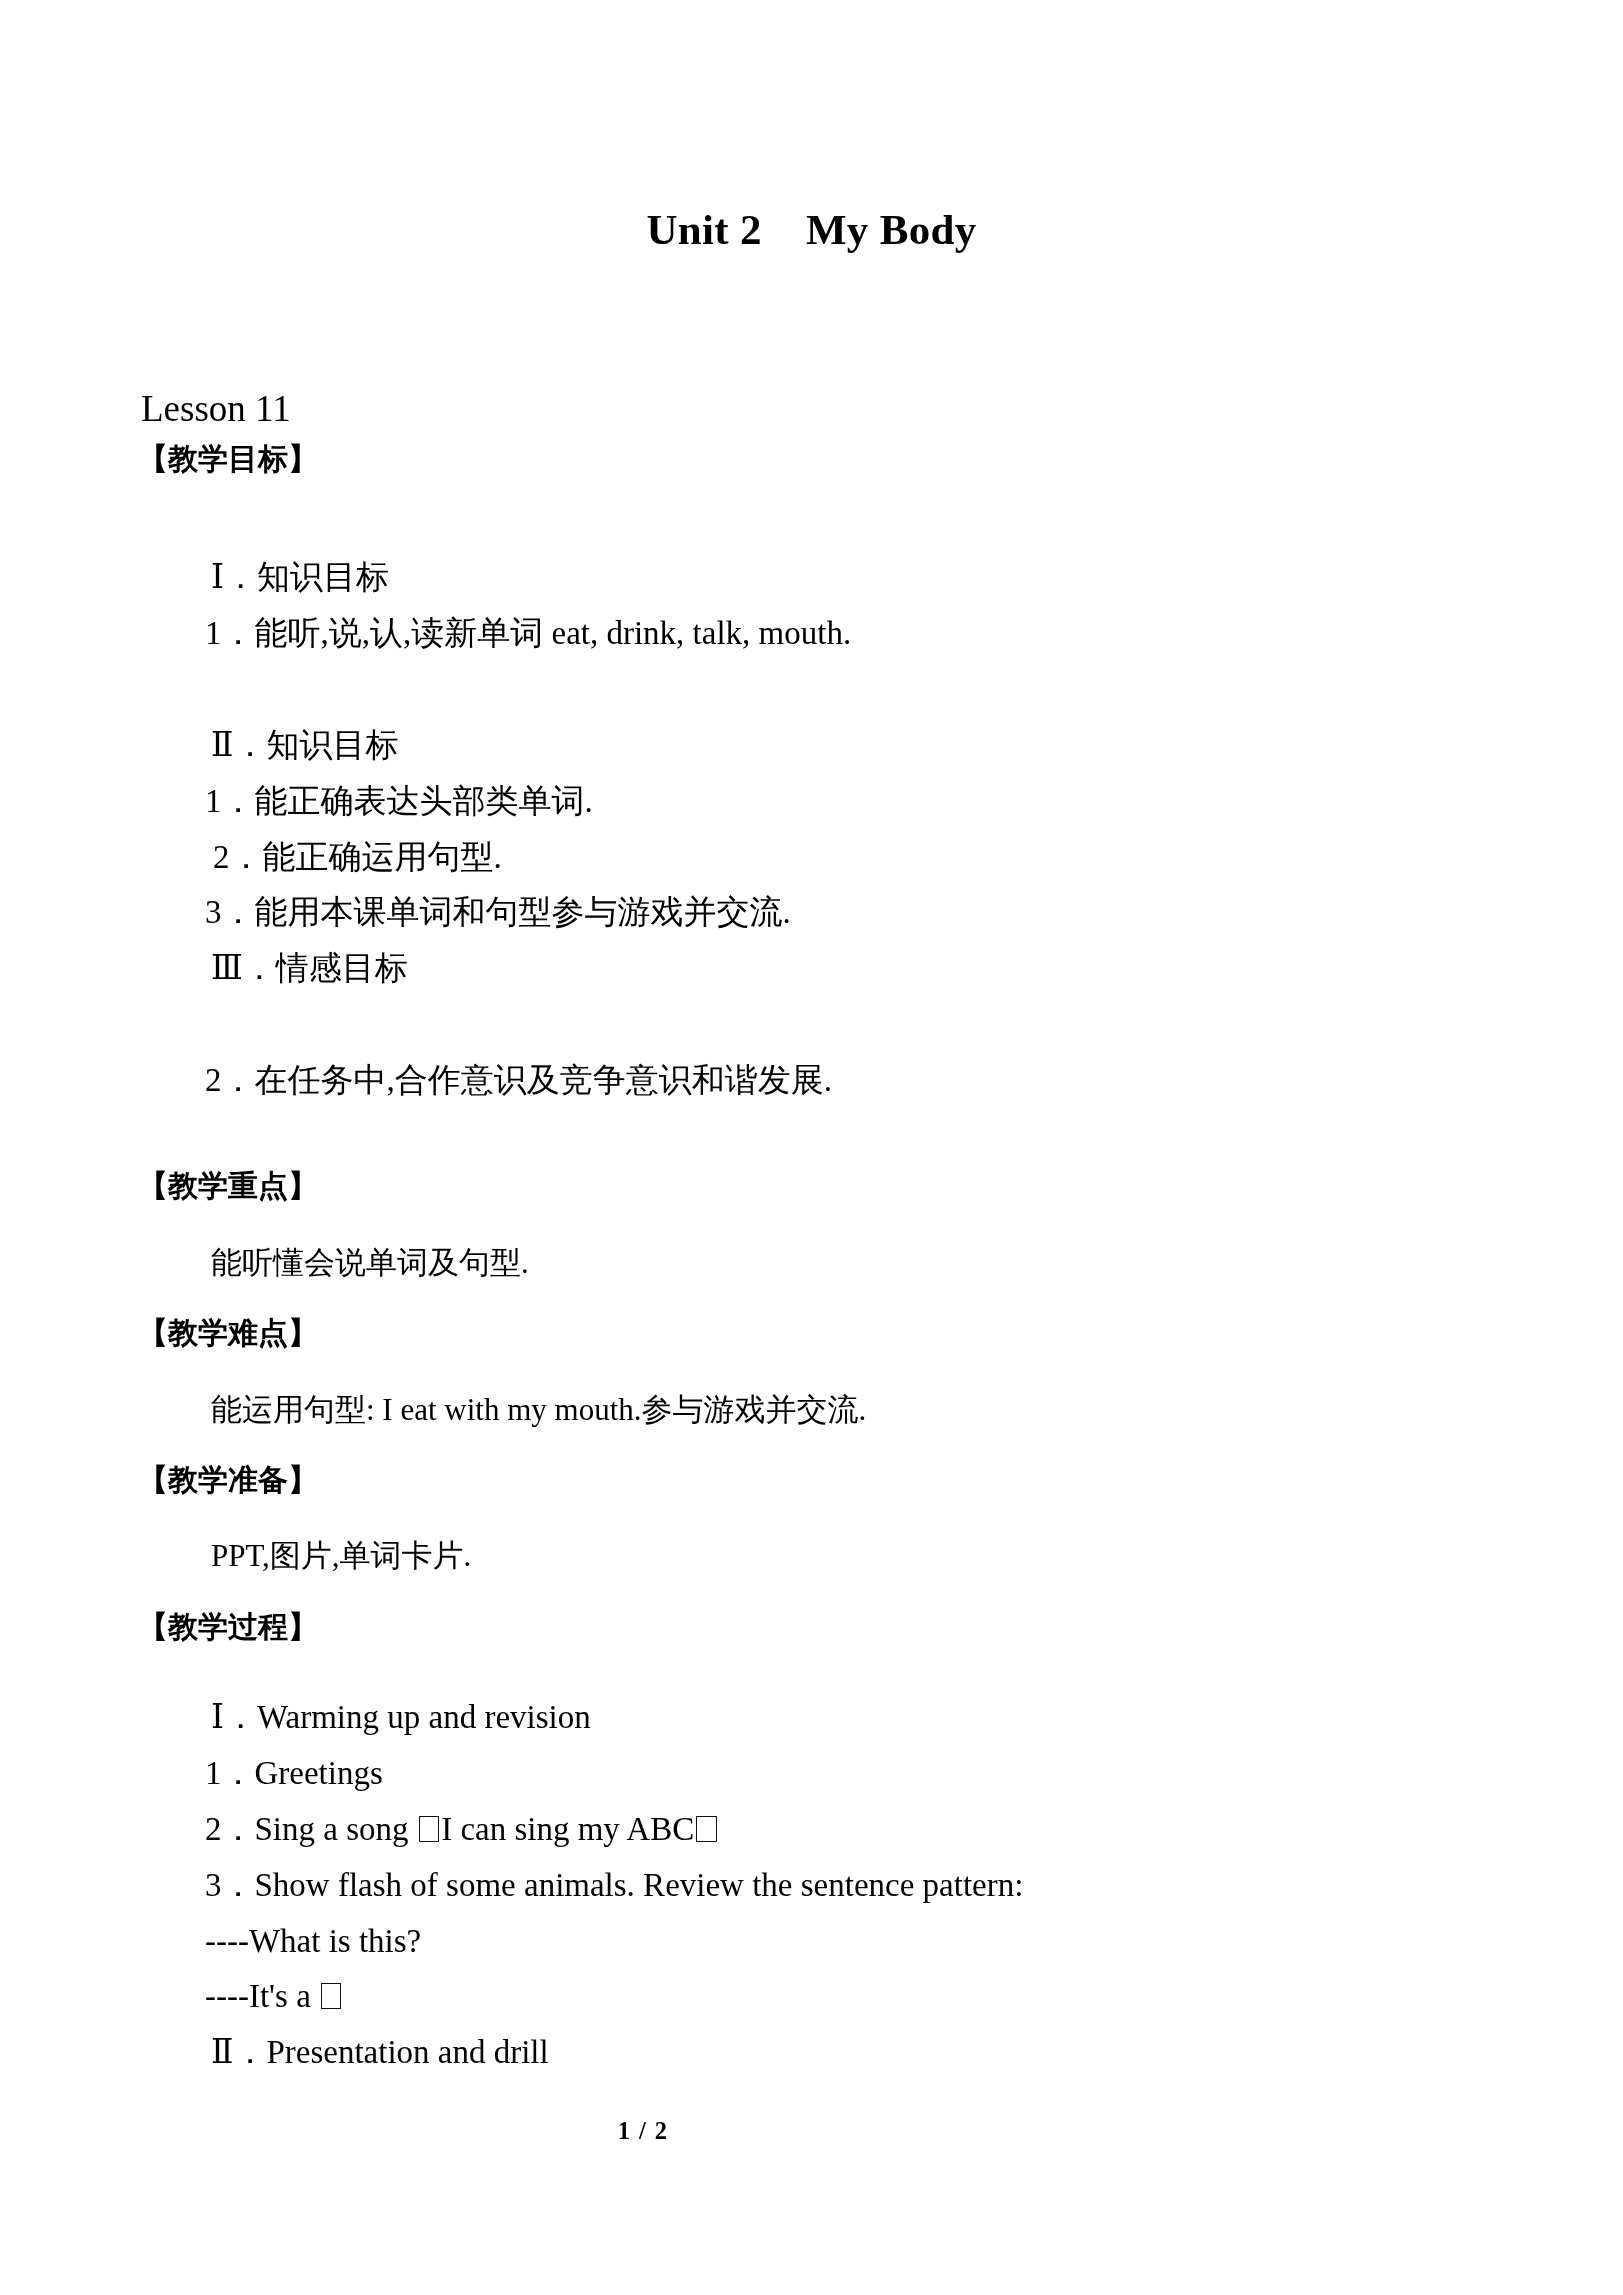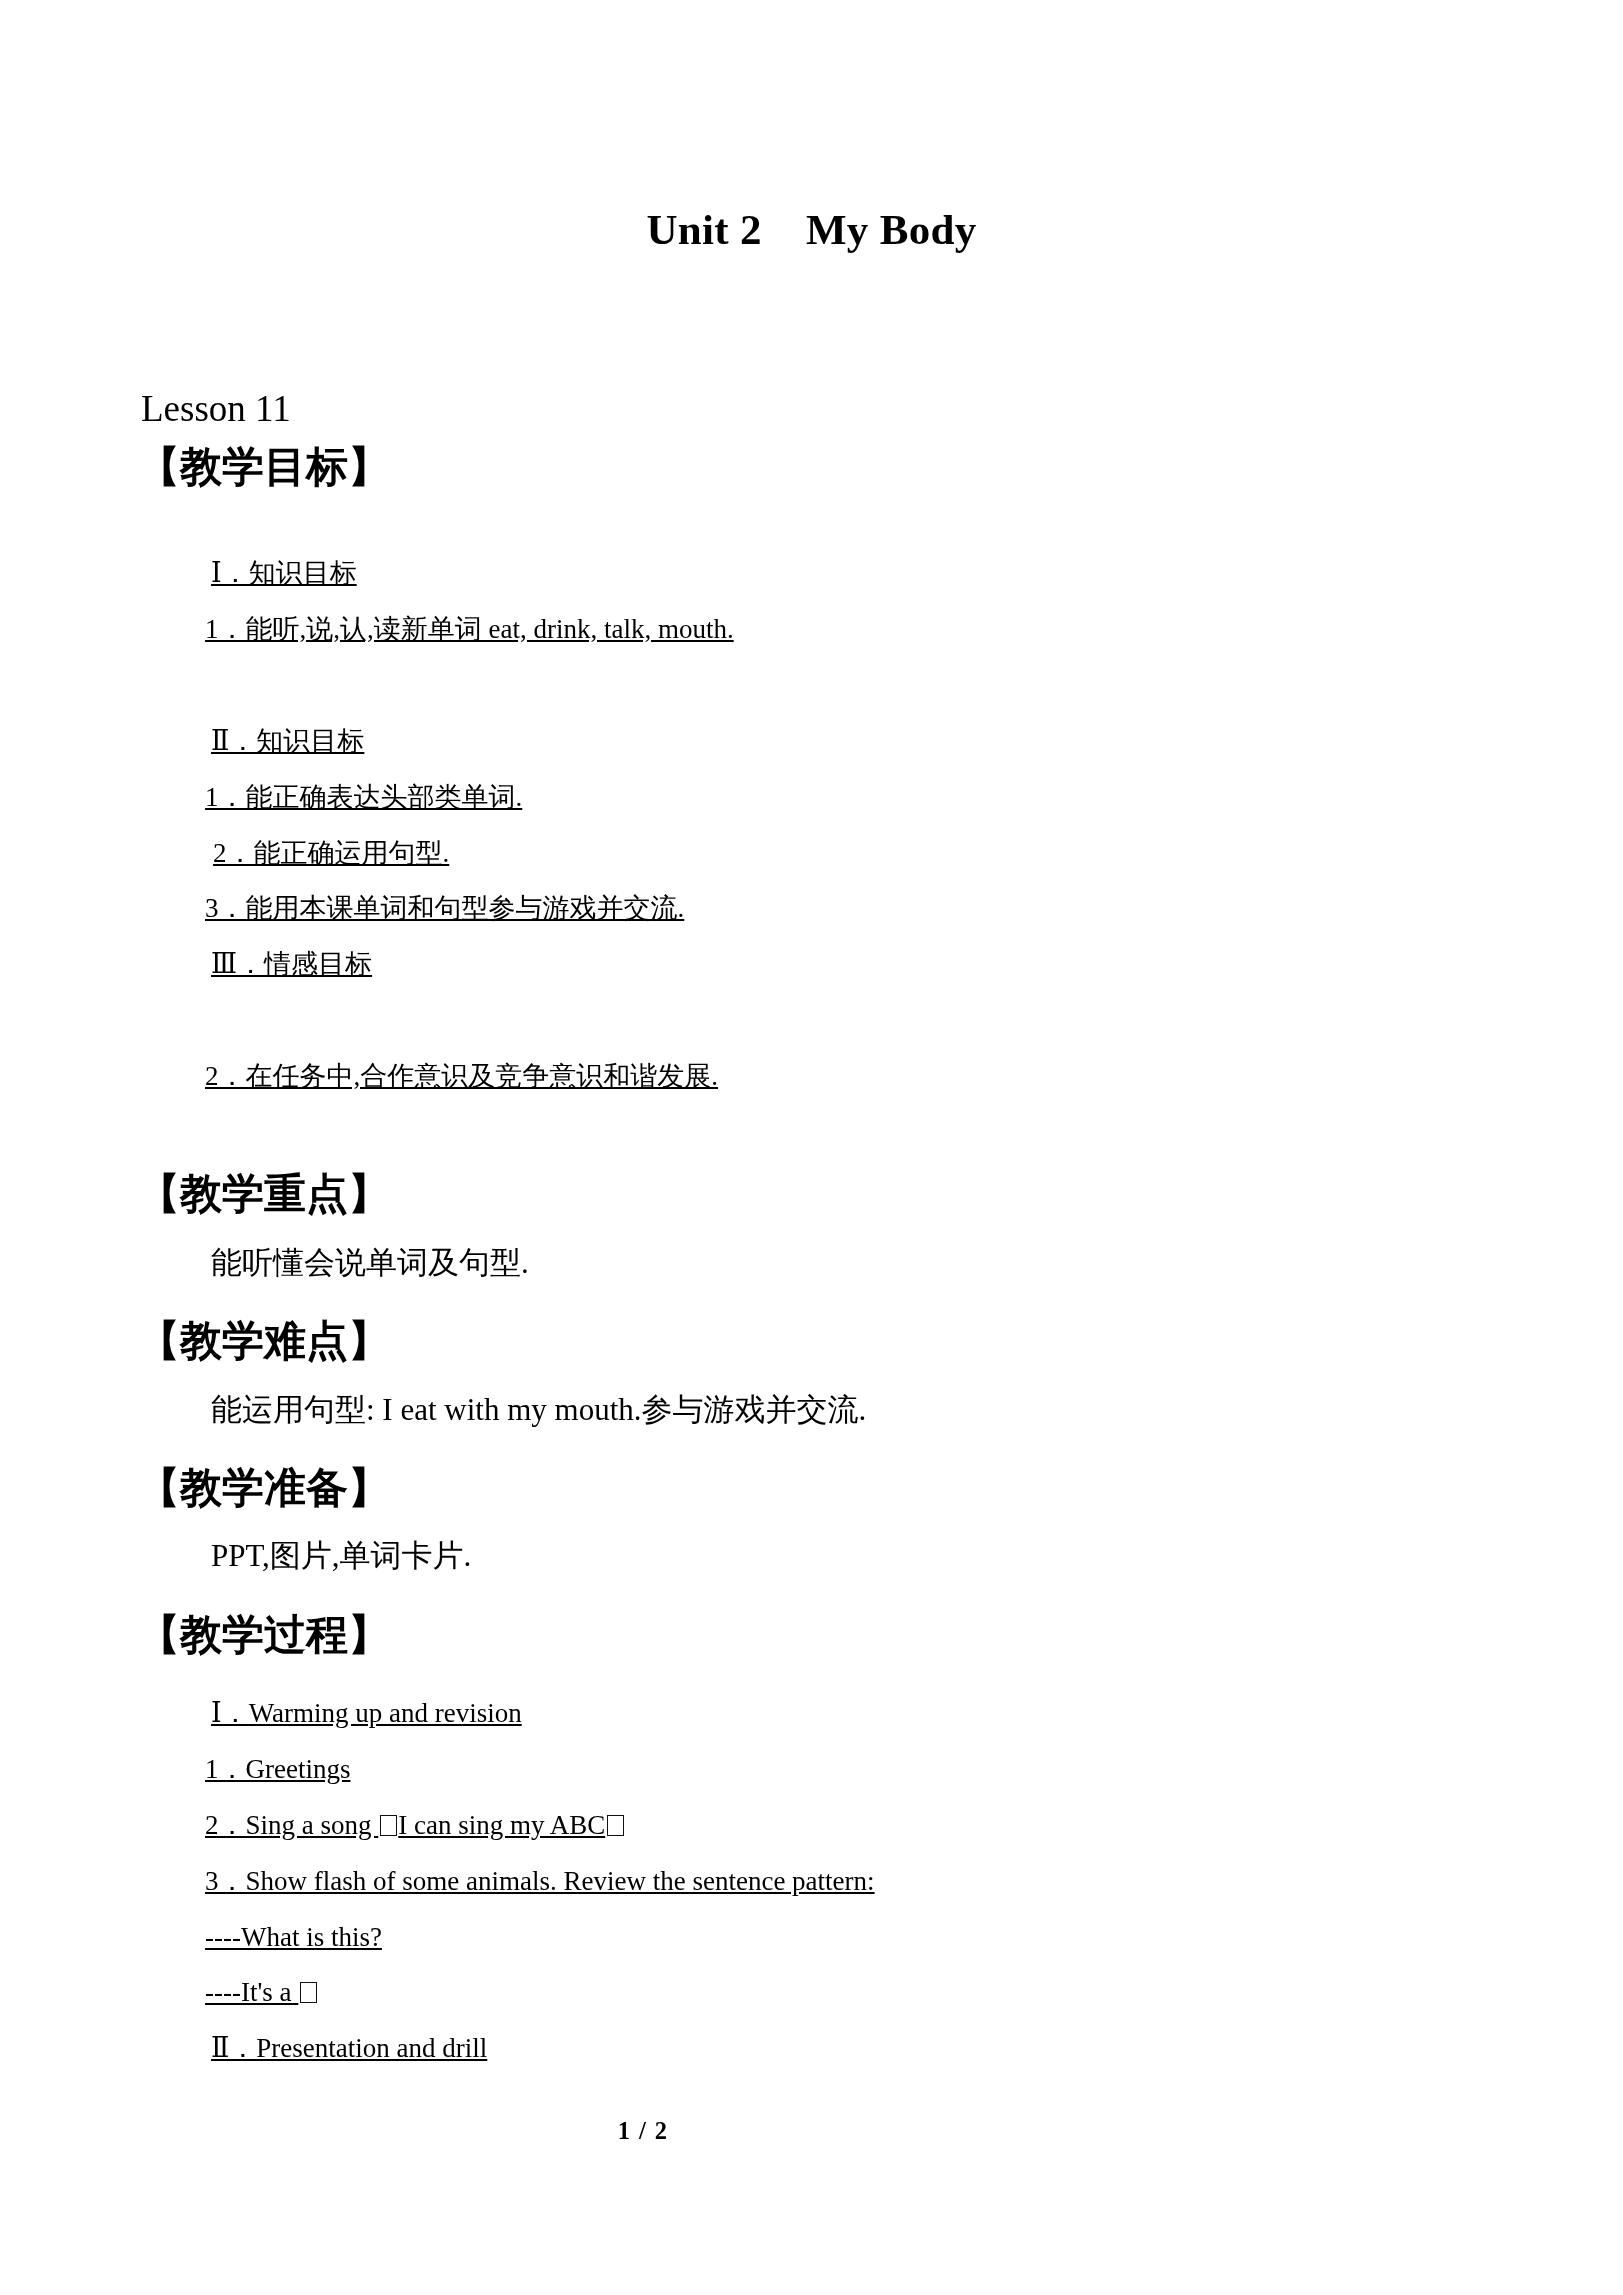--- a/index.html
+++ b/index.html
@@ -42,34 +42,33 @@
     top: 387px;
     left: 141px;
     font-size: 37px;
     font-weight: normal;
   }
 
   
   .section-heading {
     position: absolute;
     left: 138px;
-    font-size: 42px;
+    font-size: 30px;
     font-weight: bold;
     letter-spacing: 0px;
     white-space: nowrap;
   }
 
   
   .list-line {
     position: absolute;
     left: 205px;
-    font-size: 27px;
+    font-size: 33px;
     white-space: nowrap;
     line-height: 1.1;
-    text-decoration: underline;
   }
   .list-line.roman {
     left: 211px;
   }
 
   
   .body-line {
     position: absolute;
     left: 211px;
     font-size: 31px;

